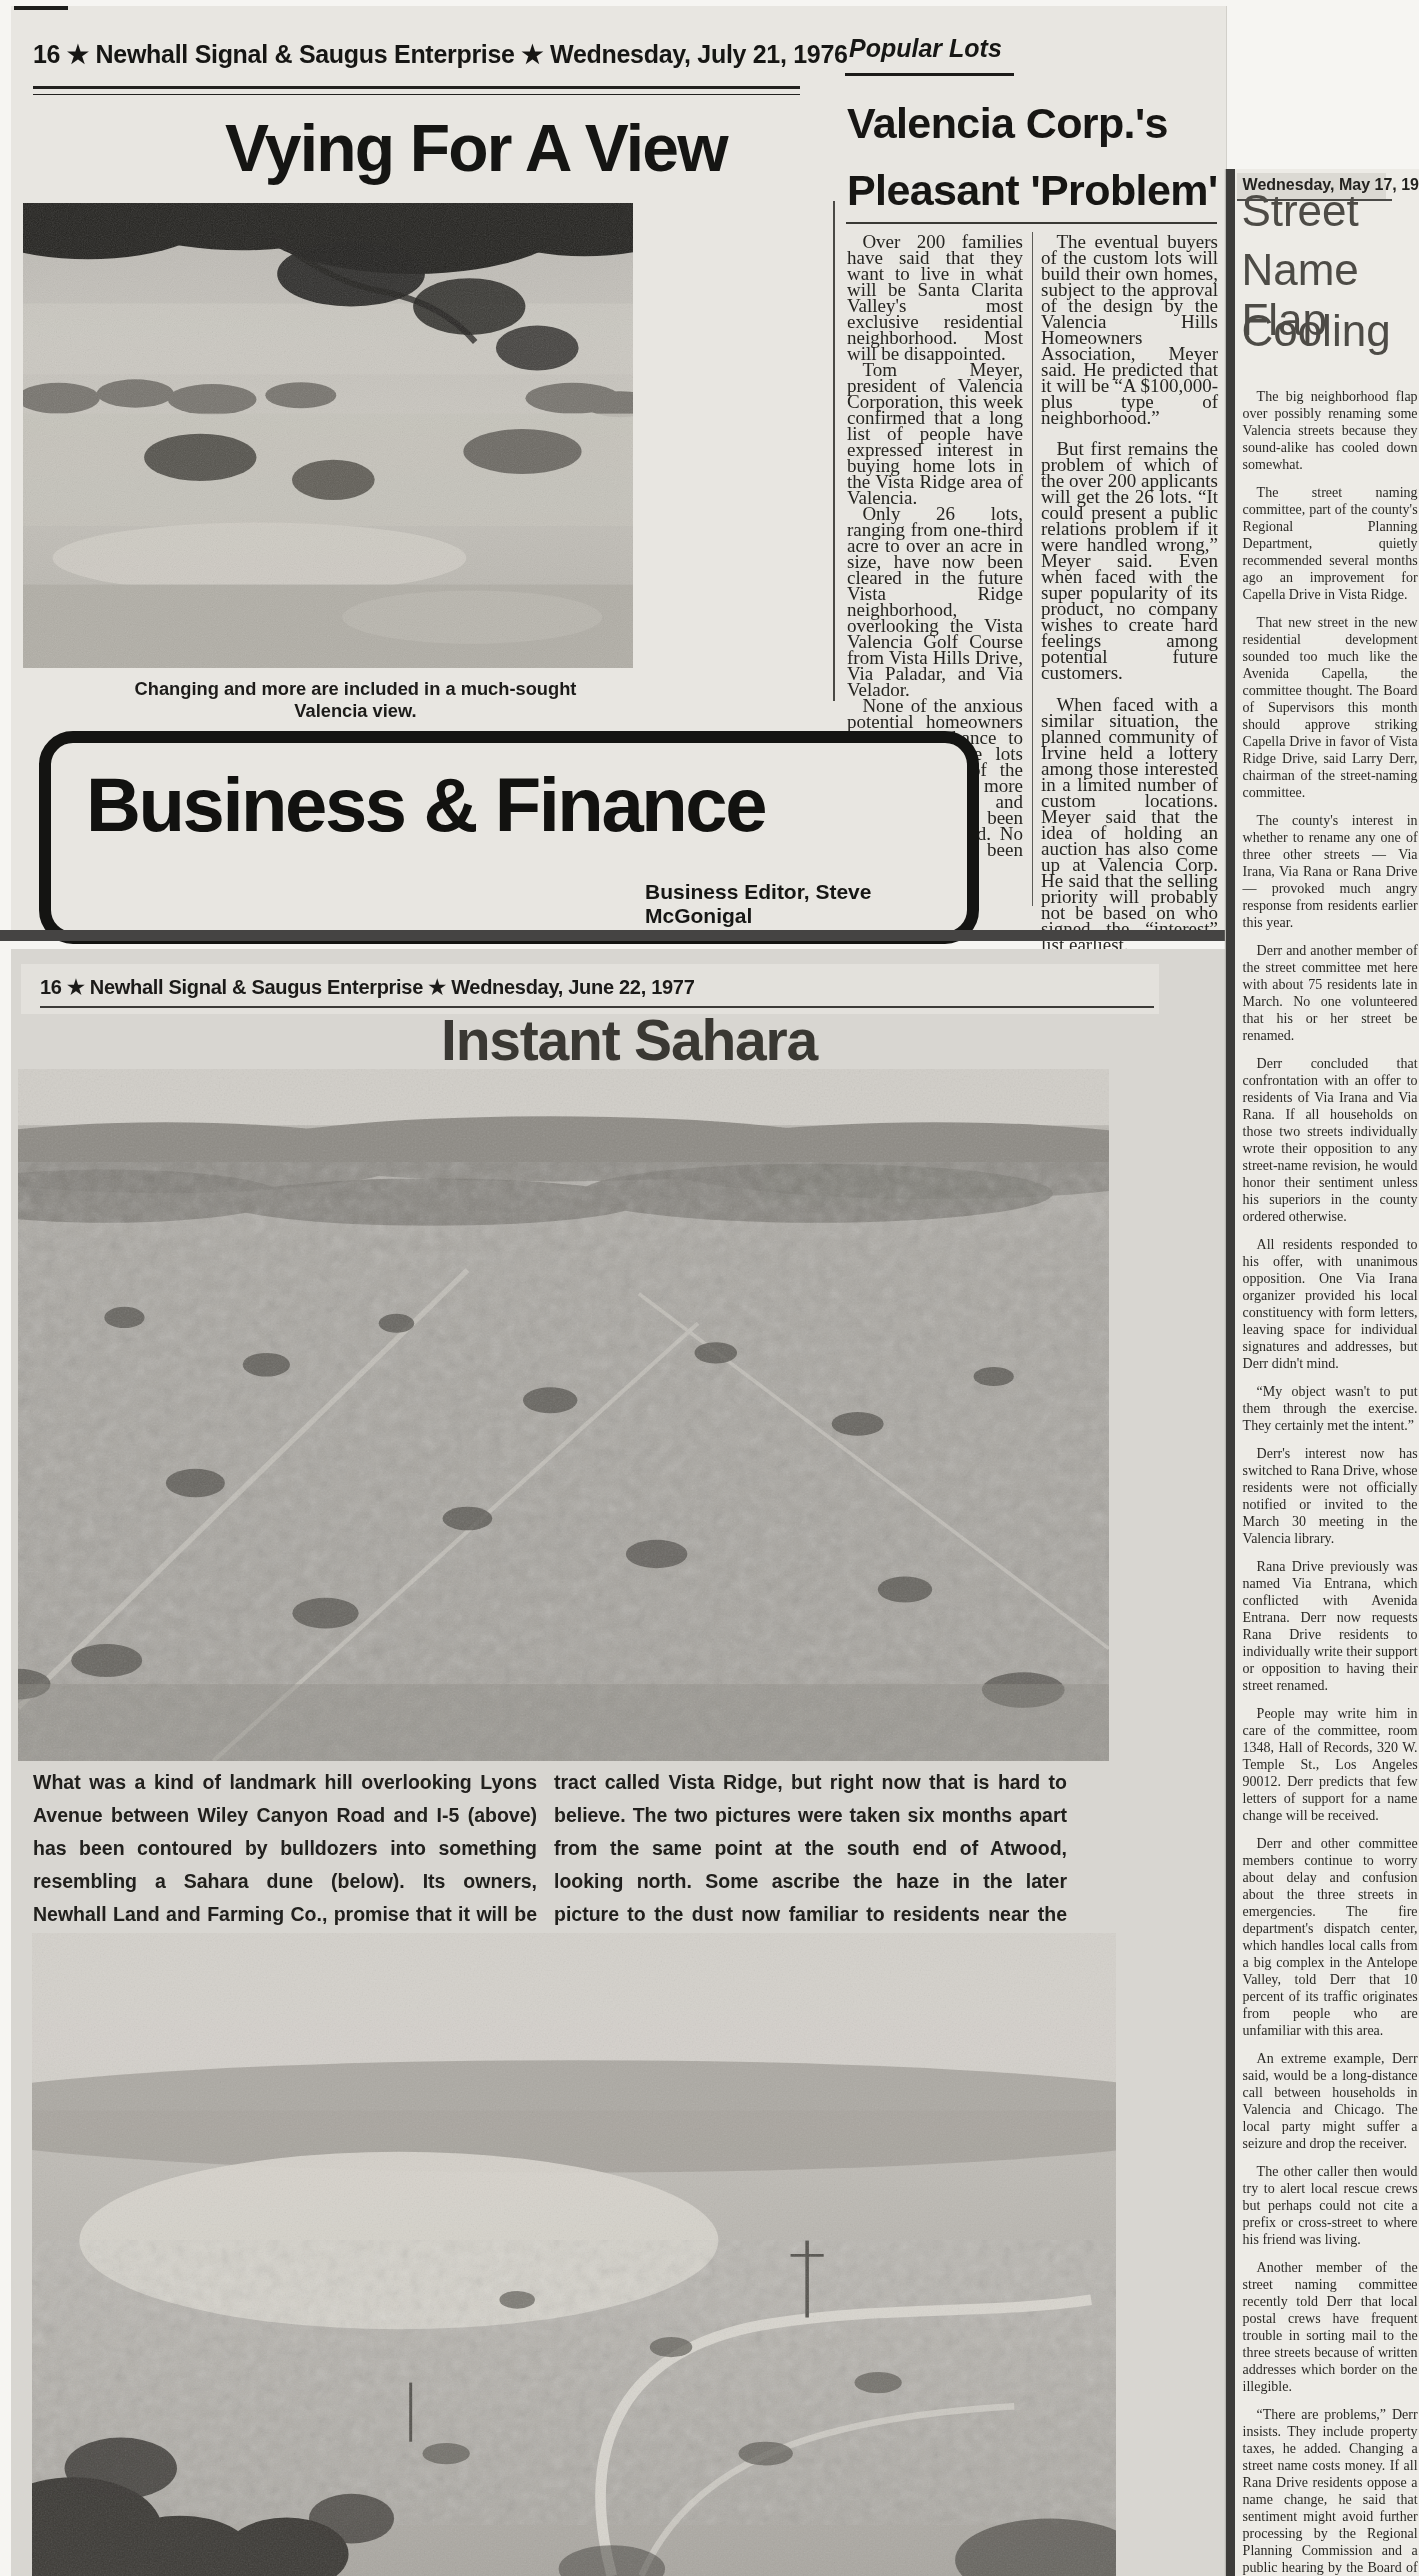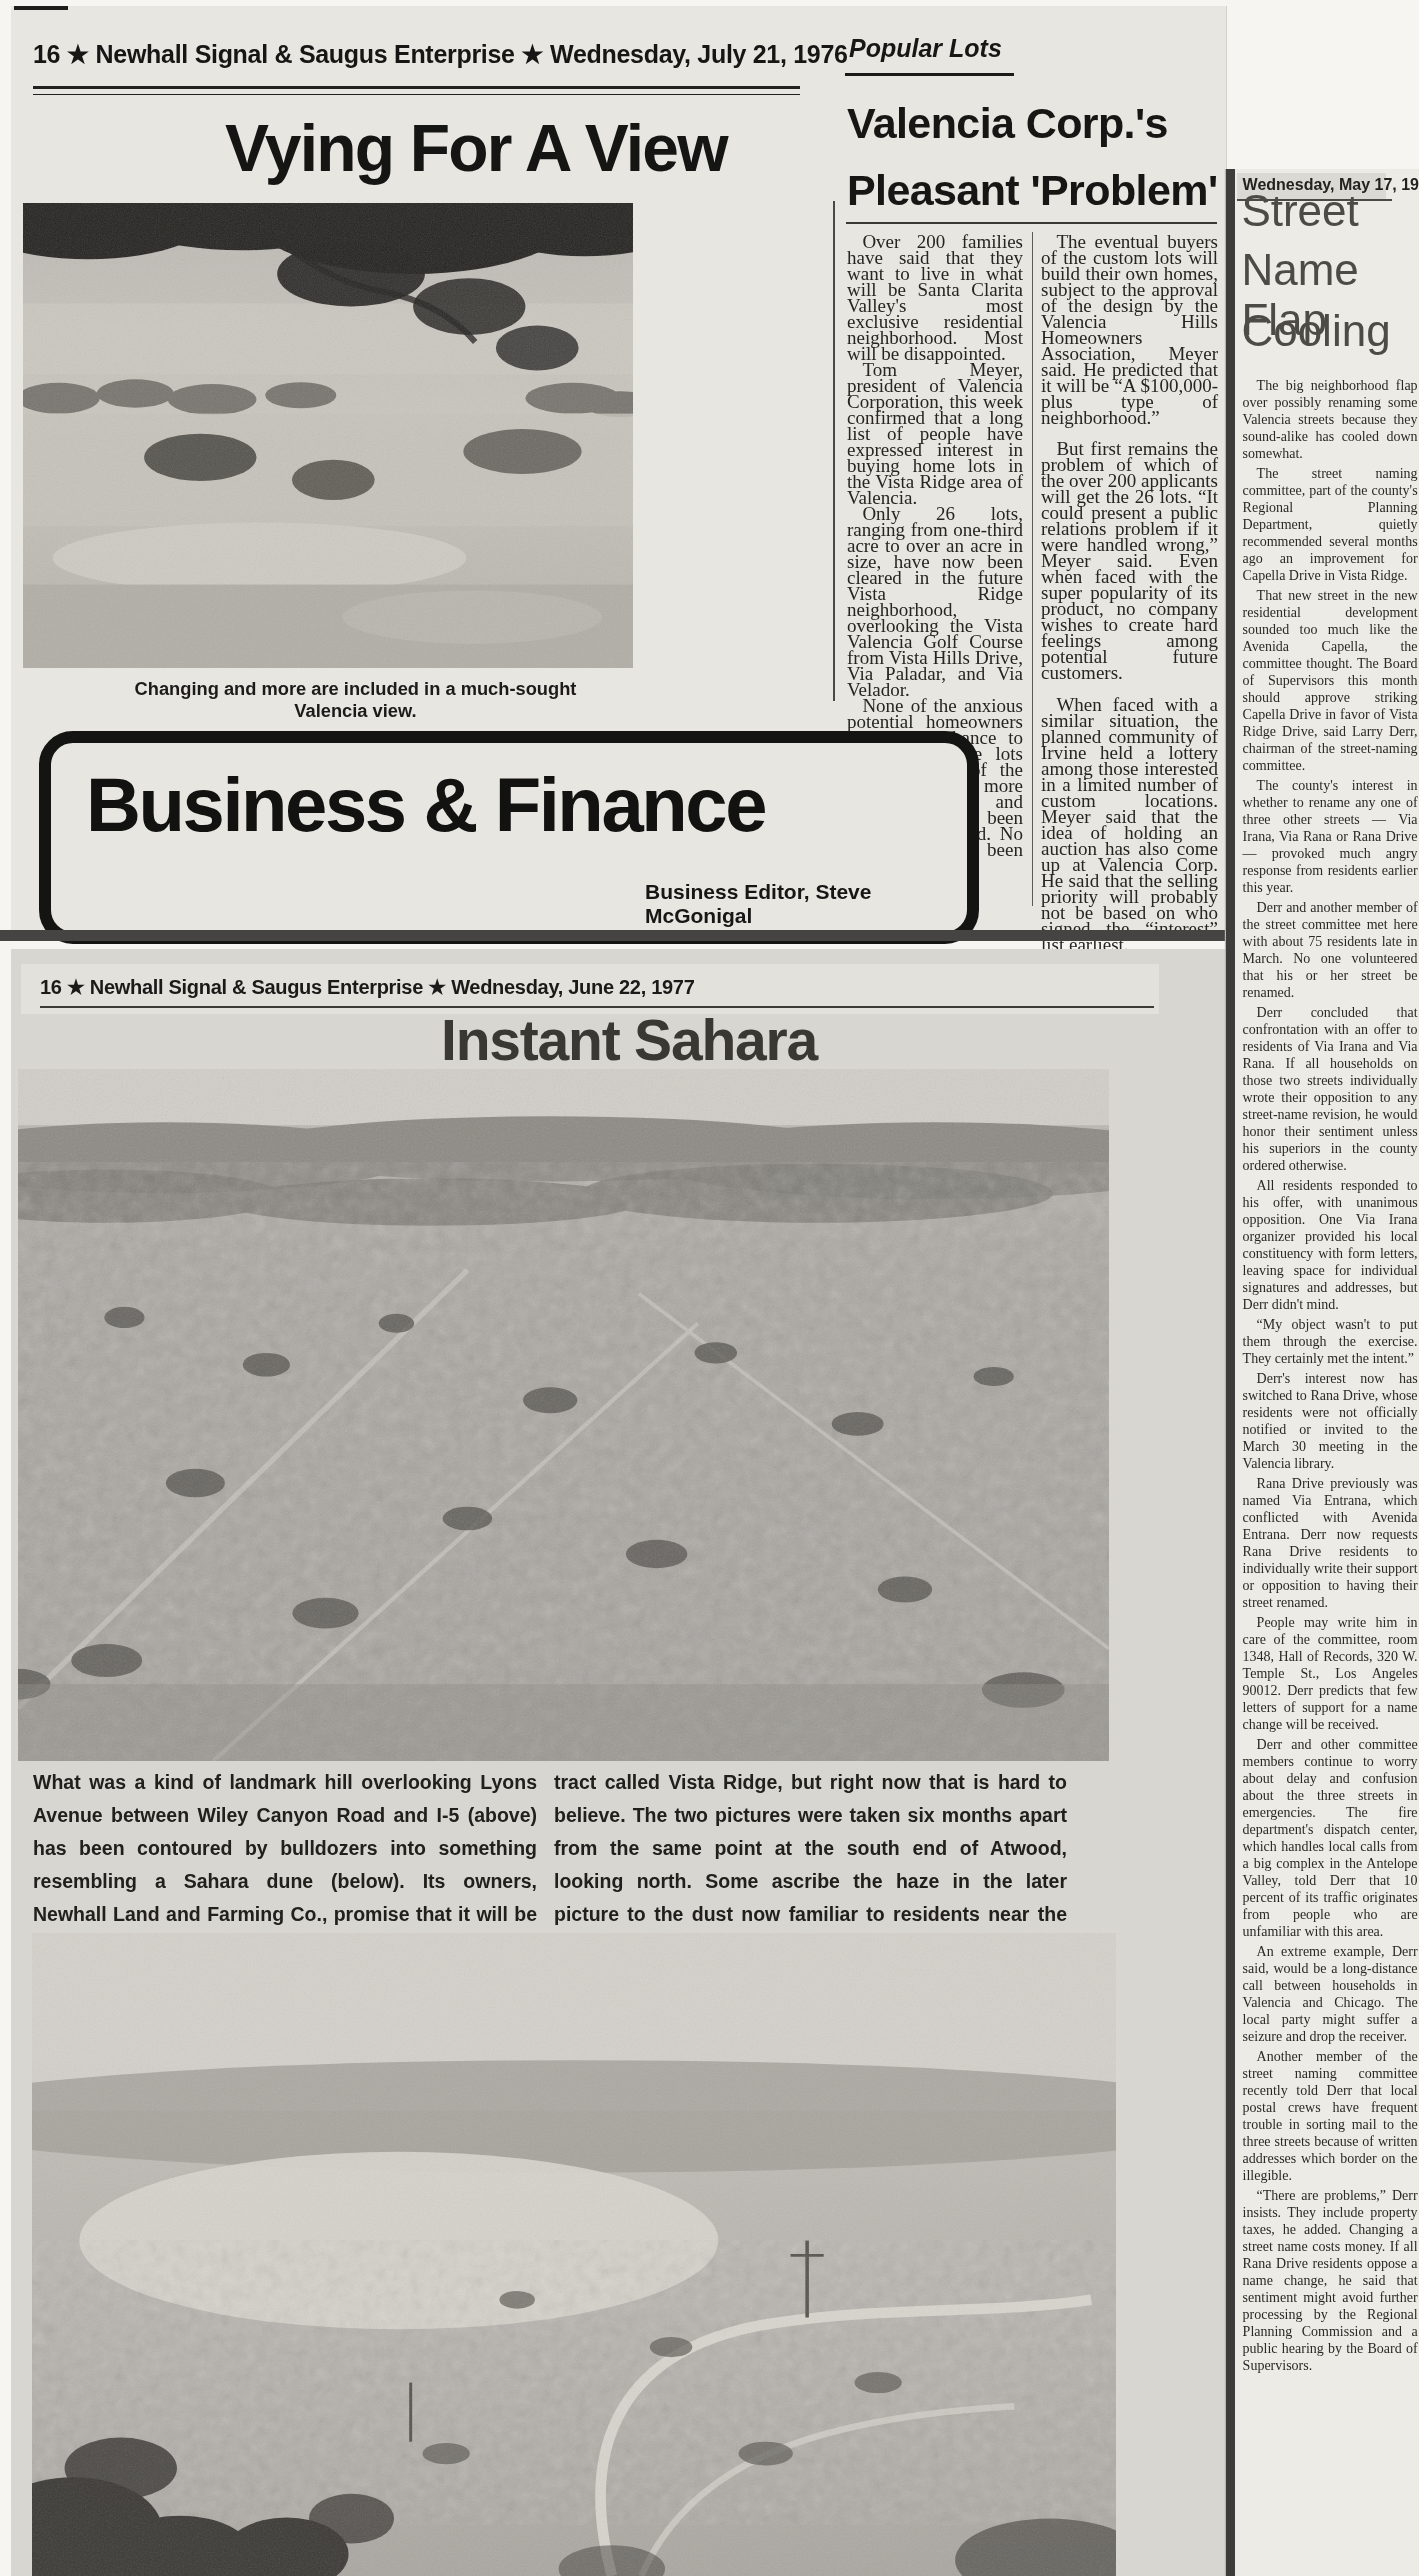--- a/index.html
+++ b/index.html
@@ -63,21 +63,21 @@
             color:#23221f;white-space:nowrap;}
   .dateline-rule{position:absolute;left:10.6px;top:30px;width:155px;height:1.8px;background:#4b4a47;}
   .st-h{position:absolute;left:15.4px;font-family:"Liberation Sans",sans-serif;
         font-weight:400;font-size:44px;color:#4d4b46;letter-spacing:0px;}
   .st-h1{top:16.6px;}
   .st-h2{top:76px;}
   .st-h3{top:137px;}
   .st-body{position:absolute;left:16.6px;top:208px;width:175px;
            font-family:"Liberation Serif","DejaVu Serif",serif;font-size:14px;
            line-height:17px;color:#2a2925;text-align:justify;}
-  .st-body p{margin:0 0 3px 0;text-indent:14px;}
+  .st-body p{margin:11px 0 3px 0;text-indent:14px;}
   svg{display:block;}
 </style>
 </head>
 <body>
 
 <div class="abs clipA">
 </div>
 <div class="abs top-tick"></div>
 
 <div class="abs masthead1">16 ★ Newhall Signal &amp; Saugus Enterprise ★ Wednesday, July 21, 1976</div>
@@ -290,17 +290,18 @@
     <p>The county's interest in whether to rename any one of three other streets — Via Irana, Via Rana or Rana Drive — provoked much angry response from residents earlier this year.</p>
     <p>Derr and another member of the street committee met here with about 75 residents late in March. No one volunteered that his or her street be renamed.</p>
     <p>Derr concluded that confrontation with an offer to residents of Via Irana and Via Rana. If all households on those two streets individually wrote their opposition to any street-name revision, he would honor their sentiment unless his superiors in the county ordered otherwise.</p>
     <p>All residents responded to his offer, with unanimous opposition. One Via Irana organizer provided his local constituency with form letters, leaving space for individual signatures and addresses, but Derr didn't mind.</p>
     <p>“My object wasn't to put them through the exercise. They certainly met the intent.”</p>
     <p>Derr's interest now has switched to Rana Drive, whose residents were not officially notified or invited to the March 30 meeting in the Valencia library.</p>
     <p>Rana Drive previously was named Via Entrana, which conflicted with Avenida Entrana. Derr now requests Rana Drive residents to individually write their support or opposition to having their street renamed.</p>
     <p>People may write him in care of the committee, room 1348, Hall of Records, 320 W. Temple St., Los Angeles 90012. Derr predicts that few letters of support for a name change will be received.</p>
     <p>Derr and other committee members continue to worry about delay and confusion about the three streets in emergencies. The fire department's dispatch center, which handles local calls from a big complex in the Antelope Valley, told Derr that 10 percent of its traffic originates from people who are unfamiliar with this area.</p>
     <p>An extreme example, Derr said, would be a long-distance call between households in Valencia and Chicago. The local party might suffer a seizure and drop the receiver.</p>
+    <p>The other caller then would try to alert local rescue crews but perhaps could not cite a prefix or cross-street to where his friend was living.</p>
     <p>Another member of the street naming committee recently told Derr that local postal crews have frequent trouble in sorting mail to the three streets because of written addresses which border on the illegible.</p>
     <p>“There are problems,” Derr insists. They include property taxes, he added. Changing a street name costs money. If all Rana Drive residents oppose a name change, he said that sentiment might avoid further processing by the Regional Planning Commission and a public hearing by the Board of Supervisors.</p>
   </div>
 </div>
 
 
 </body></html>

